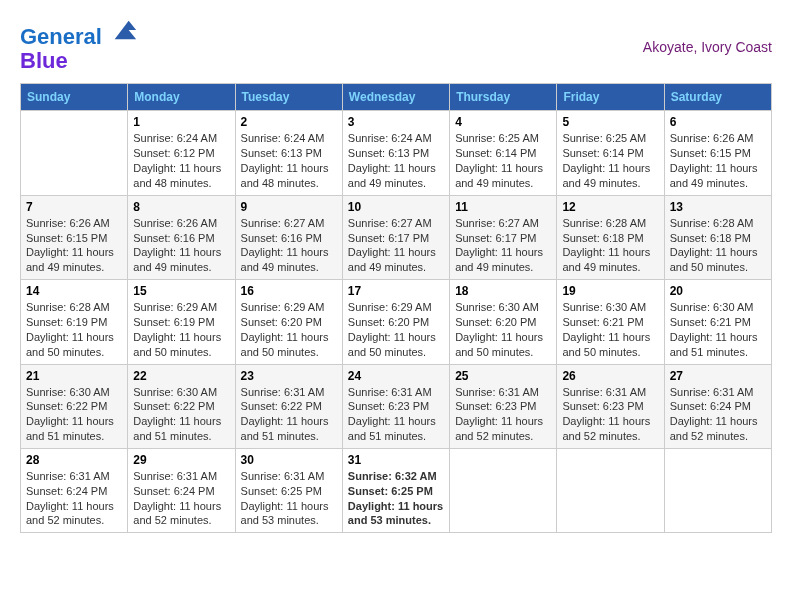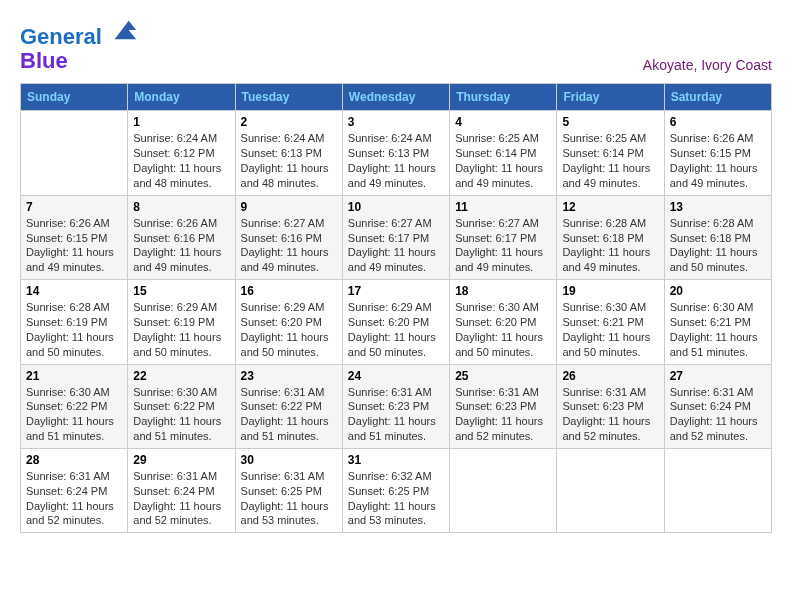--- a/index.html
+++ b/index.html
@@ -6,21 +6,21 @@
     body {
       font-family: Arial, sans-serif;
       background: #fff;
       width: 792px;
       min-height: 612px;
       padding: 20px;
     }
     .header-area {
       display: flex;
       justify-content: space-between;
-      align-items: flex-end;
+      align-items: center;
       margin-bottom: 10px;
       gap: 16px;
     }
     .logo {
       display: flex;
       align-items: center;
     }
     .logo-text {
       font-size: 22px;
       font-weight: bold;
@@ -337,21 +337,21 @@
         </td>
         <td>
           <span class="day-number">30</span>
           <div class="day-info" style="white-space: pre-line;">Sunrise: 6:31 AM
 Sunset: 6:25 PM
 Daylight: 11 hours
 and 53 minutes.</div>
         </td>
         <td>
           <span class="day-number">31</span>
-          <div class="day-info" style="white-space: pre-line;">Sunrise: 6:32 AM
+          <div class="day-info" style="white-space: pre-line; font-weight: bold;">Sunrise: 6:32 AM
 Sunset: 6:25 PM
 Daylight: 11 hours
 and 53 minutes.</div>
         </td>
         <td class="empty-cell"></td>
         <td class="empty-cell"></td>
         <td class="empty-cell"></td>
       </tr>
     </tbody>
 </table>

